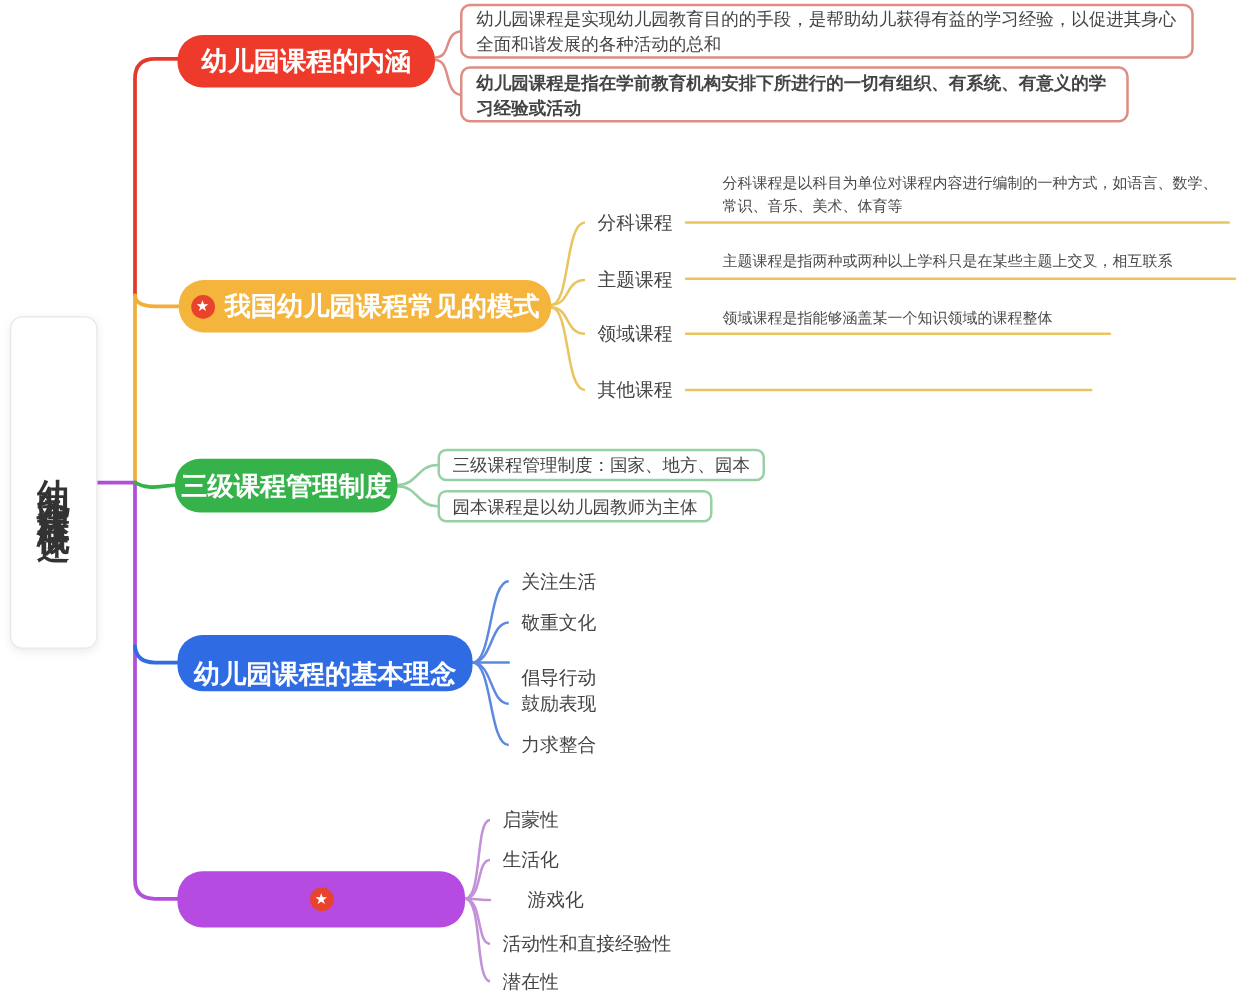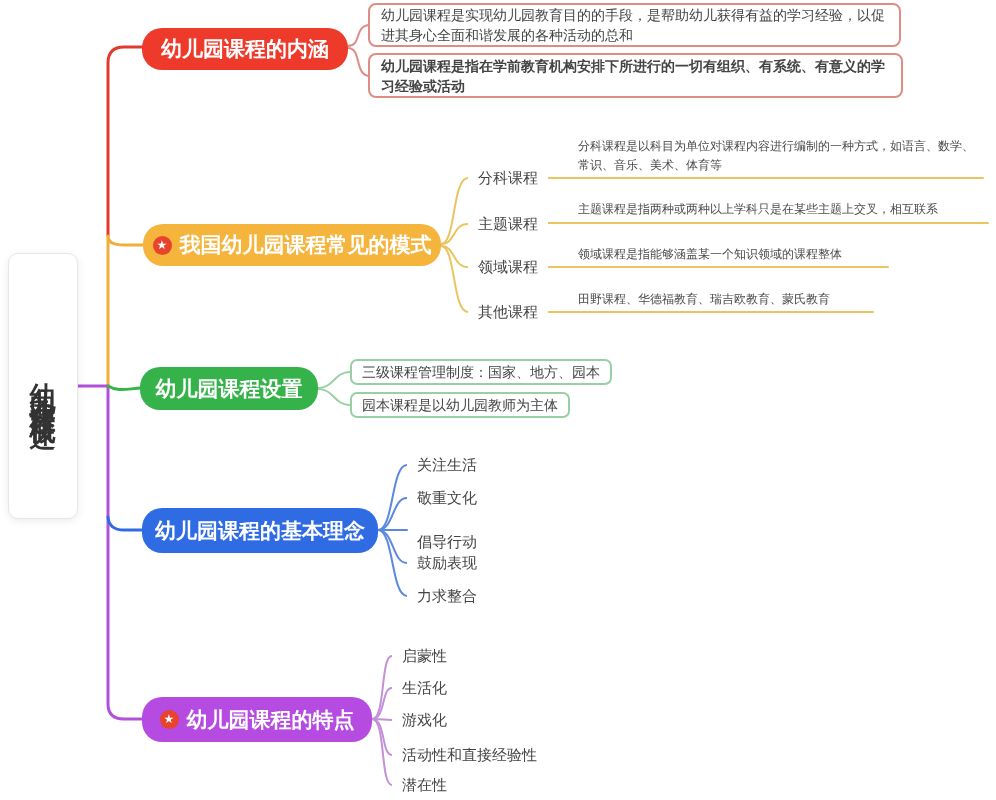--- a/index.html
+++ b/index.html
@@ -24,56 +24,56 @@
 
   
   .hdr{
     position:absolute;border-radius:20px;color:#fff;font-weight:bold;font-size:21px;
     display:flex;align-items:center;justify-content:center;gap:8px;
     box-sizing:border-box;white-space:nowrap;
   }
   .hdr-red   {left:142px;top:28px; width:206px;height:42px;background:#ee3a2b;}
   .hdr-orange{left:143px;top:224px;width:298px;height:42px;background:#f5b43c;}
   .hdr-green {left:140px;top:367px;width:178px;height:43px;background:#35b34a;}
-  .hdr-blue  {left:142px;top:508px;width:236px;height:45px;background:#2f6ce4;}
+  .hdr-blue  {left:142px;top:508px;width:236px;height:45px;background:#2f6ce4;align-items:flex-end;}
   .hdr-purple{left:142px;top:697px;width:230px;height:45px;background:#b54be0;}
   .star{
     display:inline-flex;align-items:center;justify-content:center;
     width:19px;height:19px;border-radius:50%;background:#e8432c;color:#fff;
     font-size:12px;line-height:19px;flex:0 0 auto;
   }
 
   
   .bigbox{
     position:absolute;background:#fff;border:2px solid #dd8d84;border-radius:8px;
     font-size:14px;line-height:20px;color:#444;box-sizing:border-box;
     display:flex;align-items:center;padding:2px 11px;
   }
-  .b-red-1{left:368px;top:3px; width:533px;height:44px;}
+  .b-red-1{left:368px;top:3px; width:587px;height:44px;}
   .b-red-2{left:368px;top:53px;width:535px;height:45px;font-weight:bold;}
   .b-green{border-color:#98d0a5;border-radius:7px;white-space:nowrap;height:26px;padding:0 10px;}
   .b-green-1{left:350px;top:359px;}
   .b-green-2{left:350px;top:392px;}
 
   
   .pill{
     position:absolute;background:#fff;border:2px solid #e3c express;border-radius:7px;
     font-size:15px;color:#444;box-sizing:border-box;height:26px;
     display:inline-flex;align-items:center;white-space:nowrap;padding:0 10px;
   }
   .p-orange{border-color:#edc65f;}
   .p-blue  {border-color:#5c88e0;}
   .p-purple{border-color:#c08ad6;}
   .po-1{left:468px;top:165px;text-align:center;} .po-2{left:468px;top:211px;}
   .po-3{left:468px;top:254px;} .po-4{left:468px;top:299px;}
   .pb-1{left:407px;top:452px;} .pb-2{left:407px;top:485px;}
   .pb-3{left:407px;top:529px;} .pb-4{left:407px;top:550px;}
   .pb-5{left:407px;top:583px;}
   .pp-1{left:392px;top:643px;} .pp-2{left:392px;top:675px;}
-  .pp-3{left:392px;top:707px;} .pp-4{left:392px;top:742px;}
+  .pp-3{left:412px;top:707px;} .pp-4{left:392px;top:742px;}
   .pp-5{left:392px;top:772px;}
 
   
   .detail{
     position:absolute;font-size:12px;line-height:19px;color:#4a4a4a;
   }
   .d-1{left:578px;top:137px;width:398px;}
   .d-2{left:578px;top:200px;white-space:nowrap;}
   .d-3{left:578px;top:245px;white-space:nowrap;}
   .d-4{left:578px;top:290px;white-space:nowrap;}
@@ -134,40 +134,38 @@
     <span class="star">★</span>
     <span>我国幼儿园课程常见的模式</span>
   </div>
   <div class="pill p-orange po-1">分科课程</div>
   <div class="pill p-orange po-2">主题课程</div>
   <div class="pill p-orange po-3">领域课程</div>
   <div class="pill p-orange po-4">其他课程</div>
   <div class="detail d-1">分科课程是以科目为单位对课程内容进行编制的一种方式，如语言、数学、常识、音乐、美术、体育等</div>
   <div class="detail d-2">主题课程是指两种或两种以上学科只是在某些主题上交叉，相互联系</div>
   <div class="detail d-3">领域课程是指能够涵盖某一个知识领域的课程整体</div>
-  <div class="detail d-4">田野课程、华德福教育、瑞吉欧教育、蒙氏教育</div>
 
   <div class="hdr hdr-green">
-    <span>幼儿园课程设置</span>
+    <span>三级课程管理制度</span>
   </div>
   <div class="bigbox b-green b-green-1">三级课程管理制度：国家、地方、园本</div>
   <div class="bigbox b-green b-green-2">园本课程是以幼儿园教师为主体</div>
 
   <div class="hdr hdr-blue">
     <span>幼儿园课程的基本理念</span>
   </div>
   <div class="pill p-blue pb-1">关注生活</div>
   <div class="pill p-blue pb-2">敬重文化</div>
   <div class="pill p-blue pb-3">倡导行动</div>
   <div class="pill p-blue pb-4">鼓励表现</div>
   <div class="pill p-blue pb-5">力求整合</div>
 
   <div class="hdr hdr-purple">
     <span class="star">★</span>
-    <span>幼儿园课程的特点</span>
   </div>
   <div class="pill p-purple pp-1">启蒙性</div>
   <div class="pill p-purple pp-2">生活化</div>
   <div class="pill p-purple pp-3">游戏化</div>
   <div class="pill p-purple pp-4">活动性和直接经验性</div>
   <div class="pill p-purple pp-5">潜在性</div>
 
 </div>
 
 </body></html>

